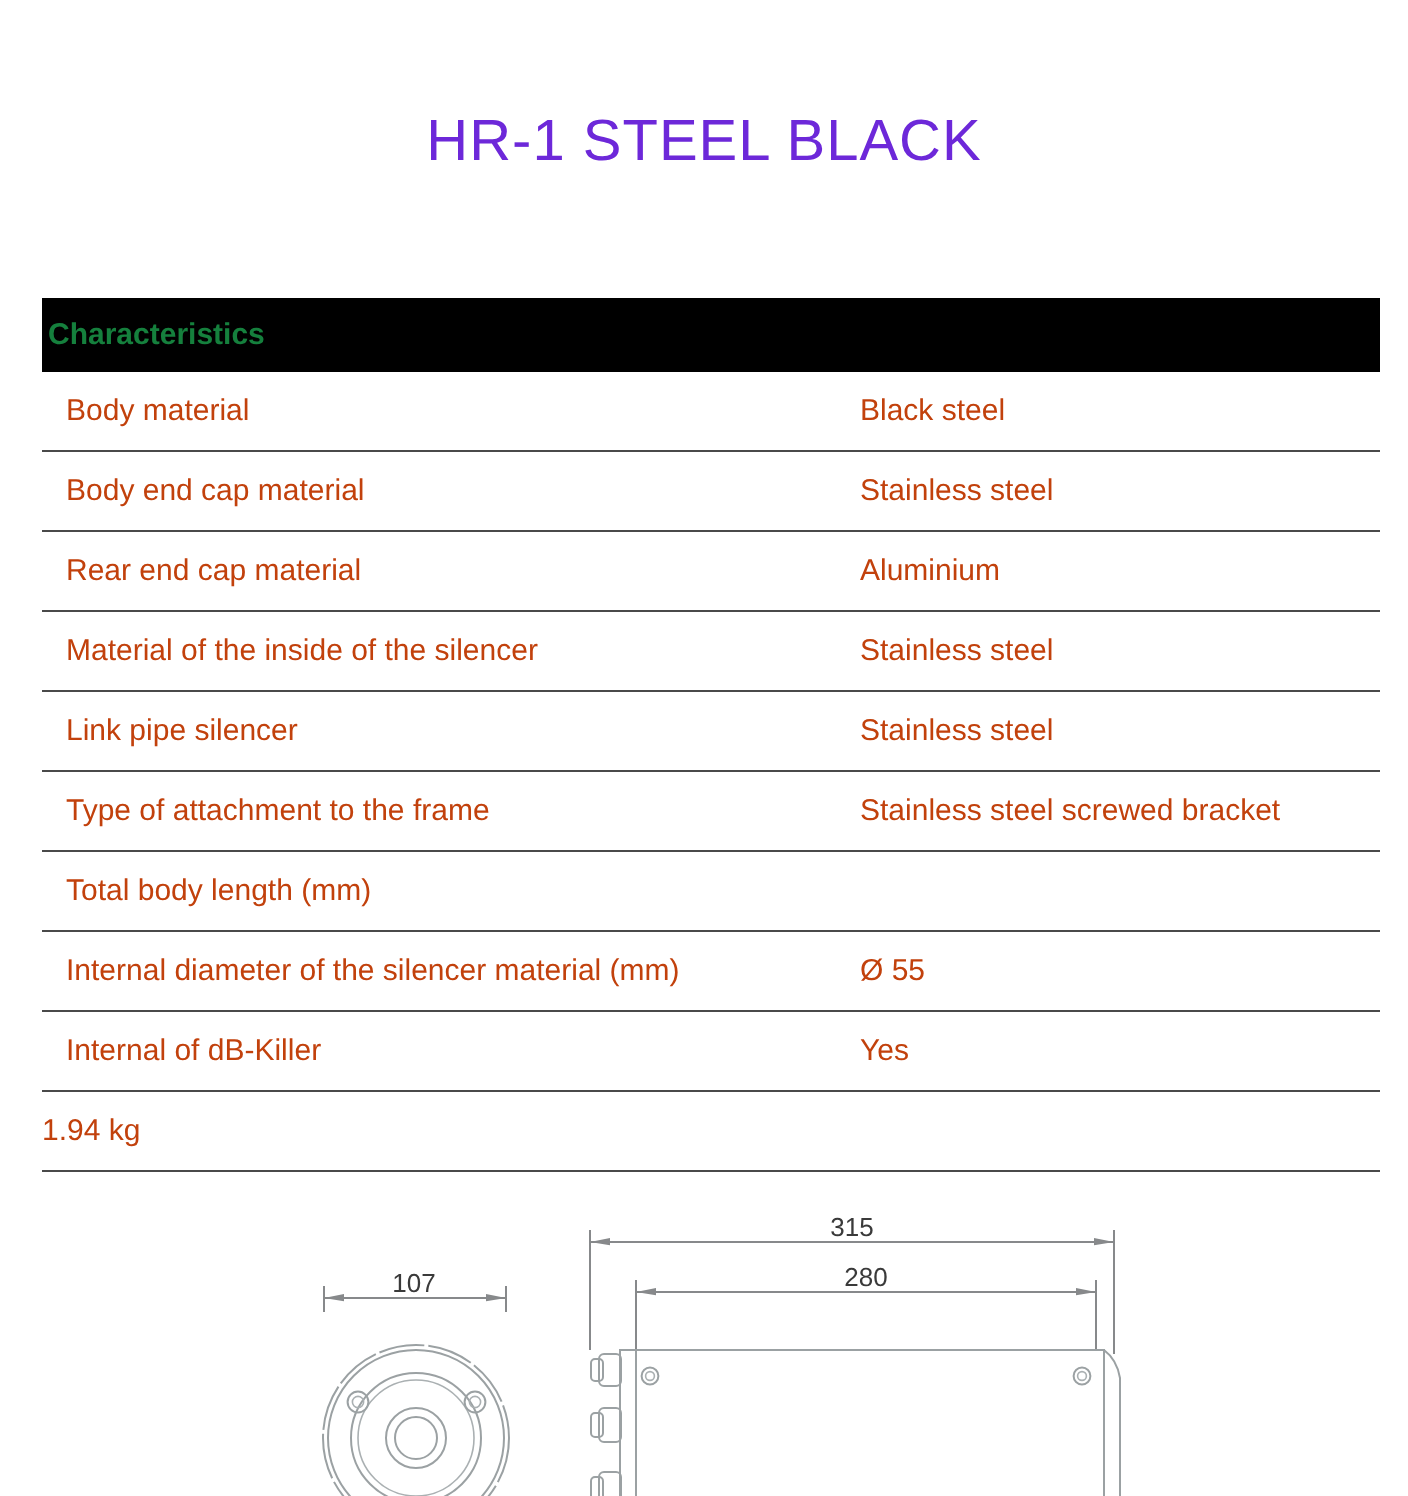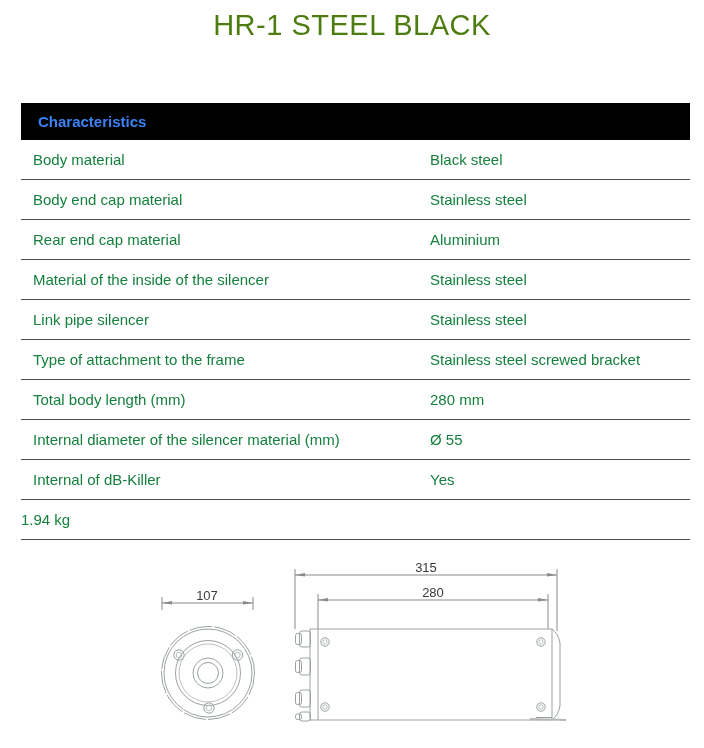--- a/index.html
+++ b/index.html
@@ -10,44 +10,45 @@
     color:#111111;
     overflow:hidden;
     position:relative;
   }
   .page-title {
     padding-top:9px;
     text-align:center;
     font-size:29px;
     font-weight:400;
     letter-spacing:0.5px;
-    color:#4d7c0f;
+    color:#6d28d9;
     height:43px;
+    margin-top:46px;
   }
   .spec-table {
     margin:60px 14px 0 21px;
     width:669px;
   }
   .table-header {
     background:#000000;
-    color:#3b82f6;
+    color:#15803d;
     height:37px;
     display:flex;
     align-items:center;
-    padding-left:17px;
+    padding-left:3px;
     font-size:15px;
     font-weight:700;
   }
   .row {
     height:40px;
     display:flex;
     align-items:center;
     border-bottom:1px solid #4a4a4a;
     font-size:15px;
-    color:#15803d;
+    color:#c2410c;
   }
   .row .label {
     width:409px;
     padding-left:12px;
     flex:none;
     white-space:nowrap;
   }
   .row .value {
     flex:1;
     white-space:nowrap;
@@ -100,21 +101,20 @@
     <div class="value">Stainless steel</div>
   </div>
 
   <div class="row">
     <div class="label">Type of attachment to the frame</div>
     <div class="value">Stainless steel screwed bracket</div>
   </div>
 
   <div class="row">
     <div class="label">Total body length (mm)</div>
-    <div class="value">280 mm</div>
   </div>
 
   <div class="row">
     <div class="label">Internal diameter of the silencer material (mm)</div>
     <div class="value">Ø 55</div>
   </div>
 
   <div class="row">
     <div class="label">Internal of dB-Killer</div>
     <div class="value">Yes</div>

